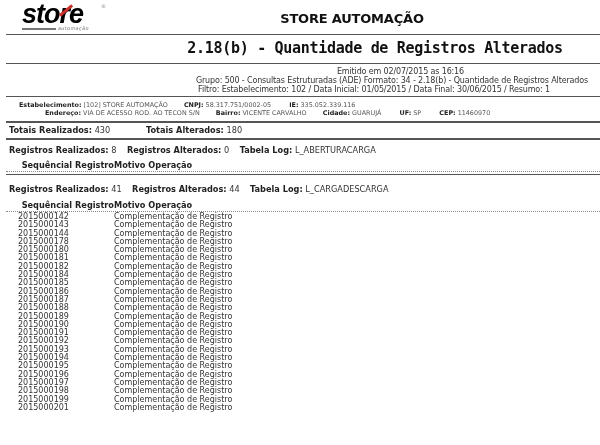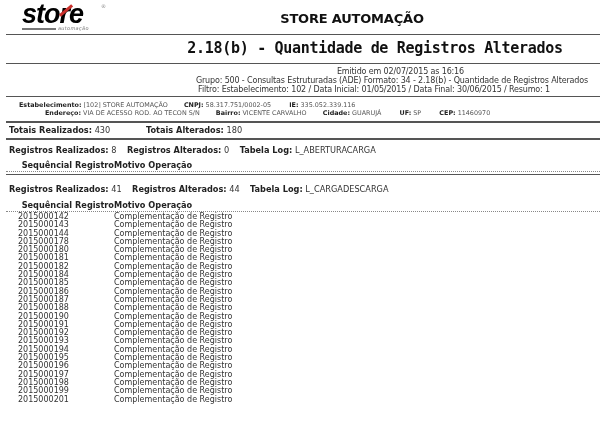--- a/index.html
+++ b/index.html
@@ -102,20 +102,21 @@
     <div class="item"><span class="seq">2015000144</span><span>Complementação de Registro</span></div>
     <div class="item"><span class="seq">2015000178</span><span>Complementação de Registro</span></div>
     <div class="item"><span class="seq">2015000180</span><span>Complementação de Registro</span></div>
     <div class="item"><span class="seq">2015000181</span><span>Complementação de Registro</span></div>
     <div class="item"><span class="seq">2015000182</span><span>Complementação de Registro</span></div>
     <div class="item"><span class="seq">2015000184</span><span>Complementação de Registro</span></div>
     <div class="item"><span class="seq">2015000185</span><span>Complementação de Registro</span></div>
     <div class="item"><span class="seq">2015000186</span><span>Complementação de Registro</span></div>
     <div class="item"><span class="seq">2015000187</span><span>Complementação de Registro</span></div>
     <div class="item"><span class="seq">2015000188</span><span>Complementação de Registro</span></div>
+    <div class="item"><span class="seq">2015000189</span><span>Complementação de Registro</span></div>
     <div class="item"><span class="seq">2015000190</span><span>Complementação de Registro</span></div>
     <div class="item"><span class="seq">2015000191</span><span>Complementação de Registro</span></div>
     <div class="item"><span class="seq">2015000192</span><span>Complementação de Registro</span></div>
     <div class="item"><span class="seq">2015000193</span><span>Complementação de Registro</span></div>
     <div class="item"><span class="seq">2015000194</span><span>Complementação de Registro</span></div>
     <div class="item"><span class="seq">2015000195</span><span>Complementação de Registro</span></div>
     <div class="item"><span class="seq">2015000196</span><span>Complementação de Registro</span></div>
     <div class="item"><span class="seq">2015000197</span><span>Complementação de Registro</span></div>
     <div class="item"><span class="seq">2015000198</span><span>Complementação de Registro</span></div>
     <div class="item"><span class="seq">2015000199</span><span>Complementação de Registro</span></div>

